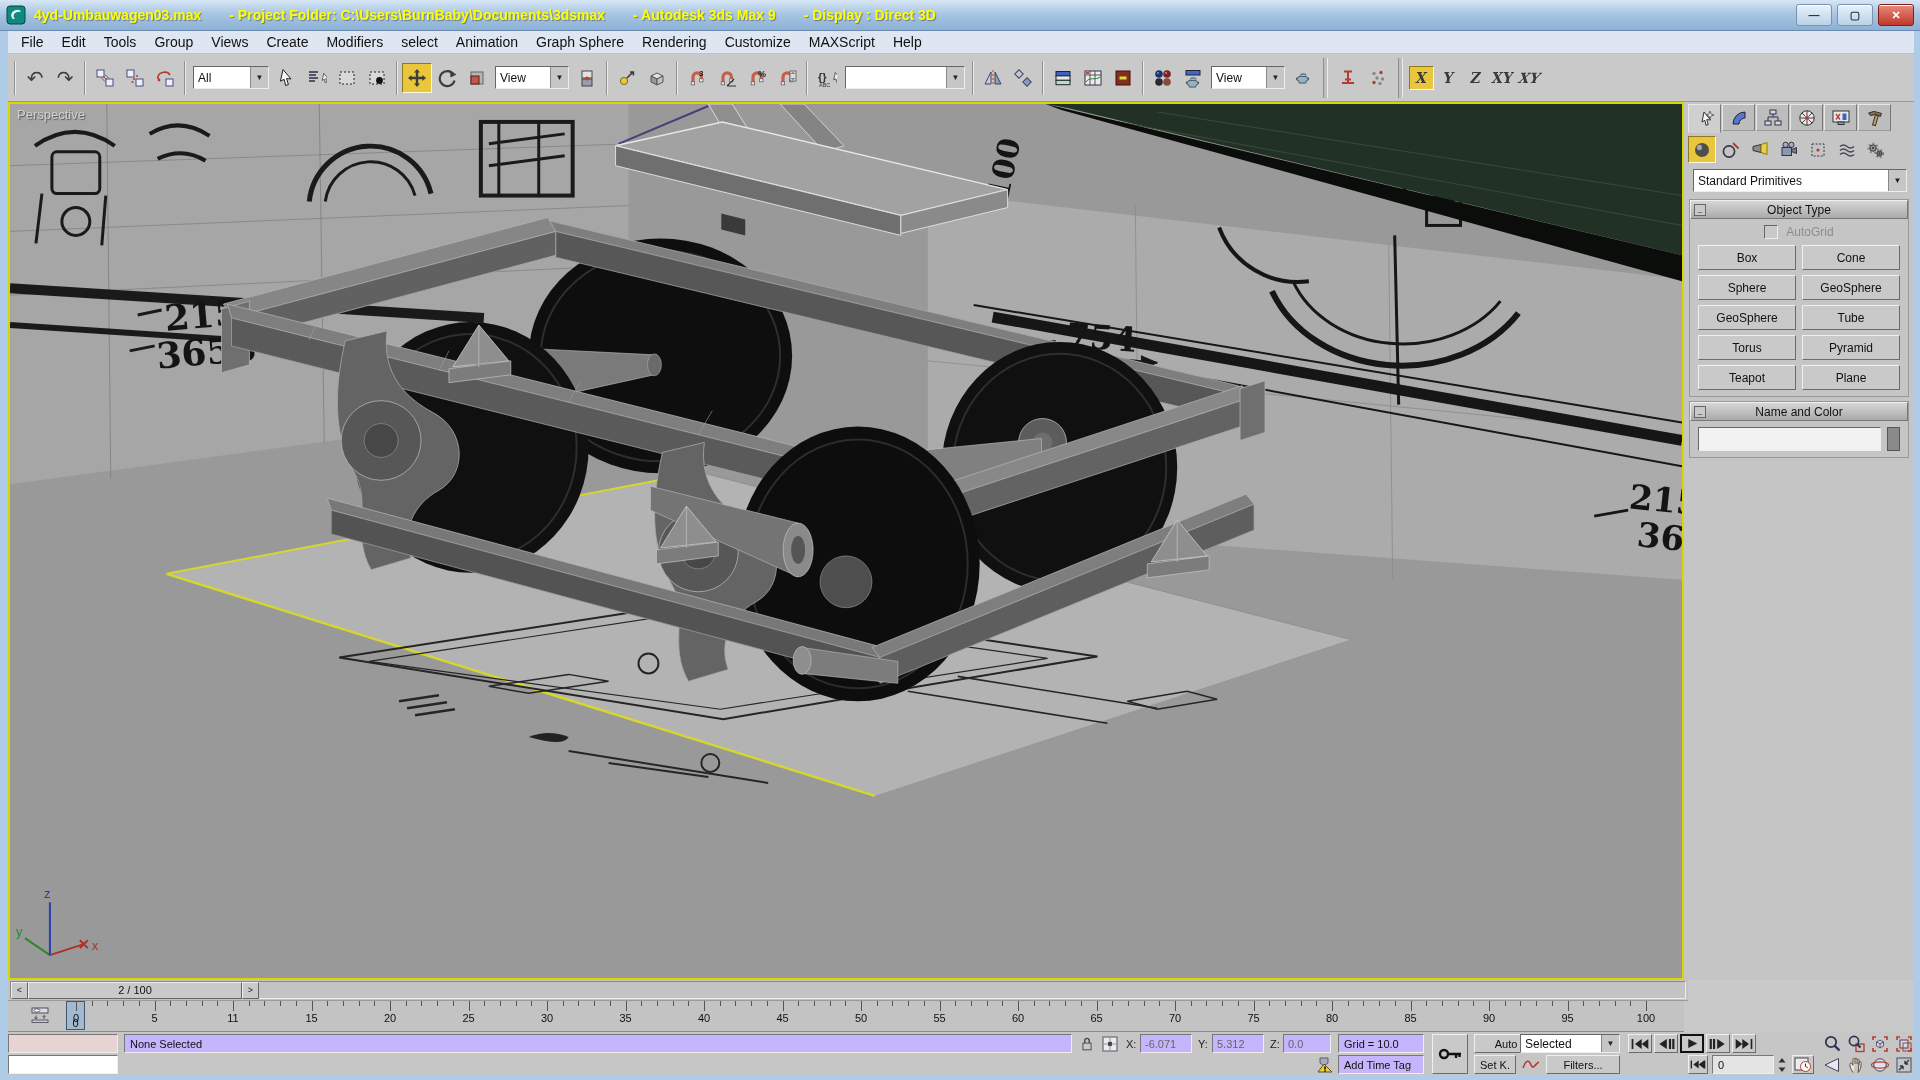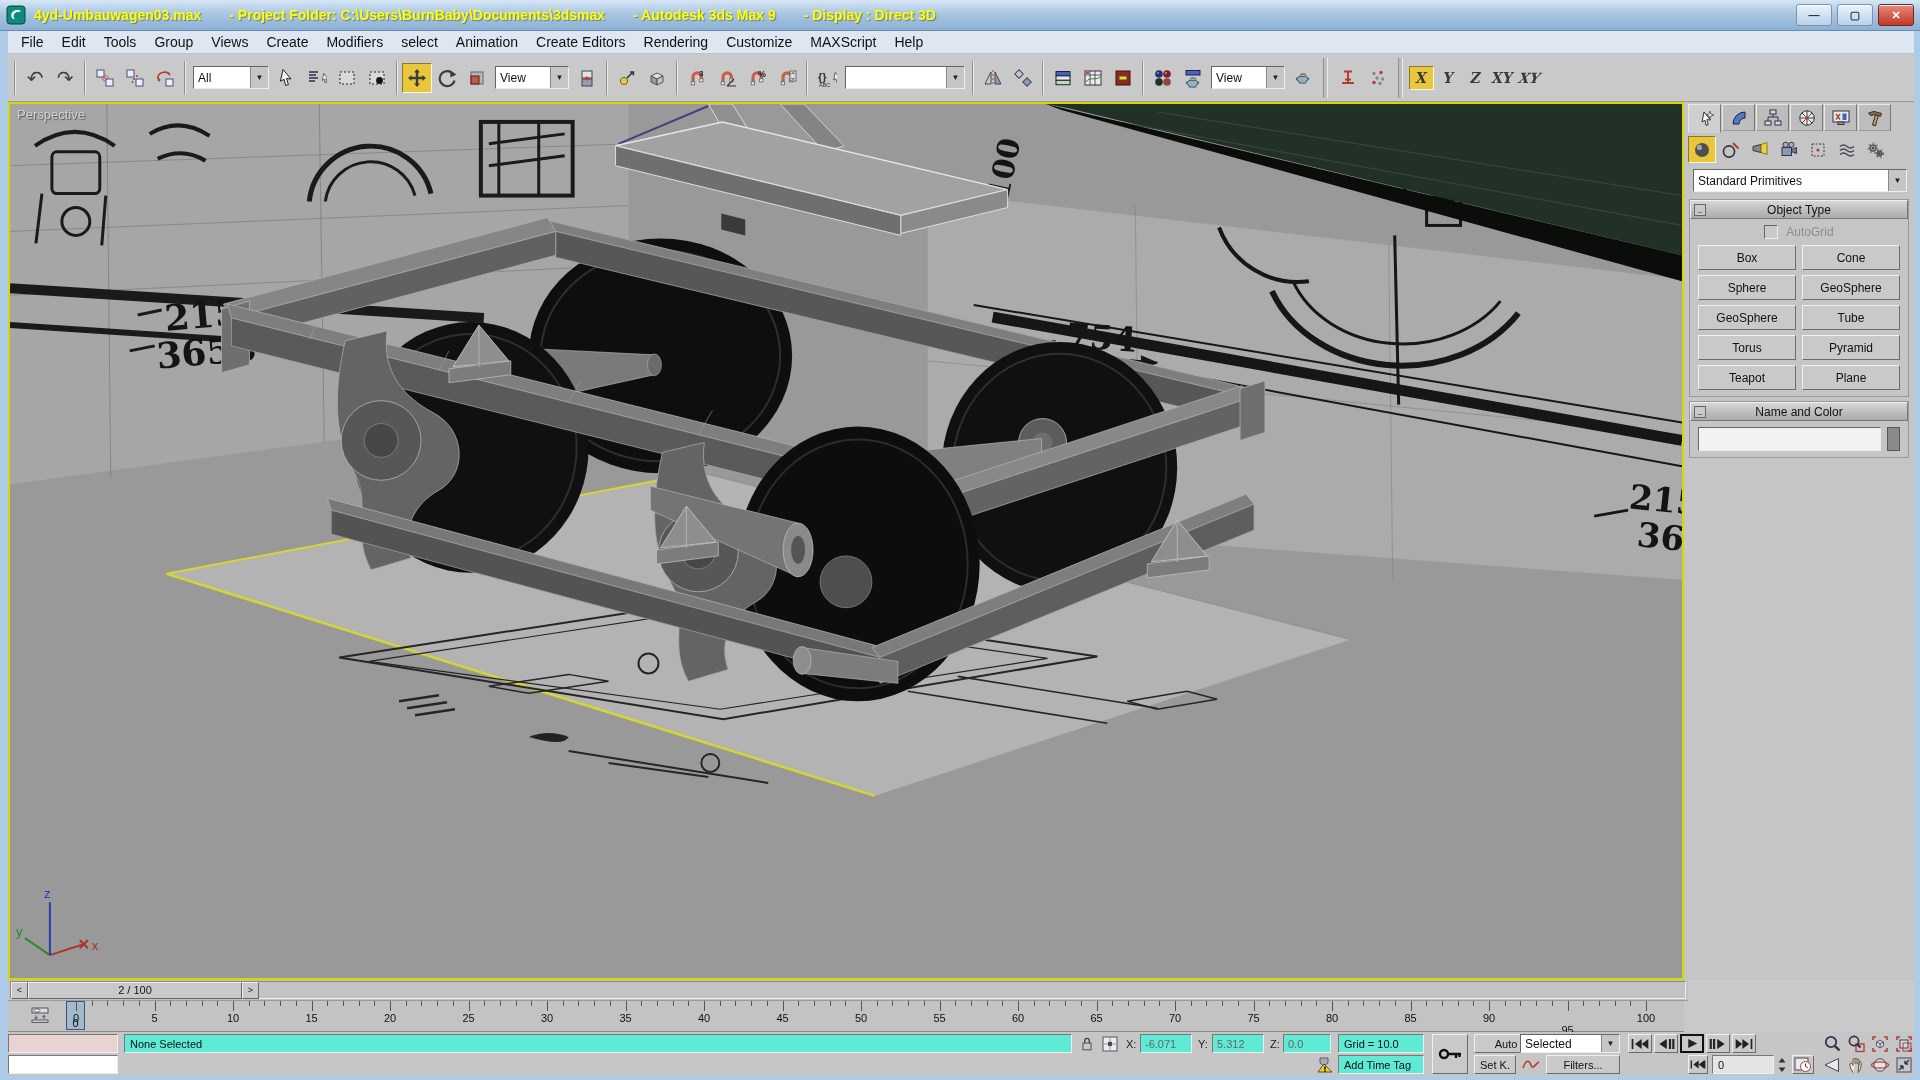--- a/index.html
+++ b/index.html
@@ -62,21 +62,21 @@
   .ts-slider{width:212px;height:15px;background:#c9c9c9;border:1px solid;border-color:#eee #666 #666 #eee;display:flex;align-items:center;justify-content:center;font-size:11px;color:#111;flex:none;}
   
   .rulerrow{position:relative;height:30px;background:#c3c3c3;border-bottom:1px solid #8a8a8a;width:1676px;}
   .mini-track{position:absolute;left:22px;top:4px;}
   .tick{position:absolute;top:0;width:1px;background:#555;}
   .tick-label{position:absolute;top:11px;width:30px;margin-left:-15px;text-align:center;font-size:11px;color:#111;}
   .frame-marker{position:absolute;left:58px;top:0;width:17px;height:27px;background:#a3b9cf;border:1px solid #41556b;display:flex;align-items:flex-end;justify-content:center;font-size:11px;color:#061018;}
   
   .statusbar{position:relative;height:44px;background:#c6c6c6;width:1906px;}
   .sb{position:absolute;box-sizing:border-box;}
-  .sunk{border:1px solid;border-color:#777 #efefef #efefef #777;background:#5eead4;}
+  .sunk{border:1px solid;border-color:#777 #efefef #efefef #777;background:#c4b5fd;}
   .raise{border:1px solid;border-color:#efefef #6b6b6b #6b6b6b #efefef;background:#c9c9c9;}
   .sb-text{font-size:11px;color:#111;display:flex;align-items:center;padding-left:5px;}
   .sb-center{justify-content:center;padding-left:0;}
   .coord-label{font-size:11px;color:#222;display:flex;align-items:center;}
   .coord-field{font-size:11px;color:#666;display:flex;align-items:center;padding-left:4px;}
   .flaticon{display:flex;align-items:center;justify-content:center;}
   .pb-btn{display:flex;align-items:center;justify-content:center;background:#c9c9c9;border:1px solid;border-color:#efefef #6b6b6b #6b6b6b #efefef;}
   .pb-btn.boxed{border:2px solid #111;}
   .nav-btn{display:flex;align-items:center;justify-content:center;background:transparent;border:1px solid transparent;}
 </style>
@@ -107,21 +107,21 @@
     <div class="menubar" id="menubar">
         <span class="menu-item">File</span>
         <span class="menu-item">Edit</span>
         <span class="menu-item">Tools</span>
         <span class="menu-item">Group</span>
         <span class="menu-item">Views</span>
         <span class="menu-item">Create</span>
         <span class="menu-item">Modifiers</span>
         <span class="menu-item">select</span>
         <span class="menu-item">Animation</span>
-        <span class="menu-item">Create Editors</span>
+        <span class="menu-item">Graph Sphere</span>
         <span class="menu-item">Rendering</span>
         <span class="menu-item">Customize</span>
         <span class="menu-item">MAXScript</span>
         <span class="menu-item">Help</span>
       </div>
 
     <div class="toolbar" id="toolbar">
         <div class="tb-sep"></div>
         <button class="tb-btn">
           <span class="flaticon">
@@ -872,38 +872,38 @@
         <div class="tick" style="left: 1528.1px; height: 5px;"></div>
         <div class="tick" style="left: 1543.8px; height: 5px;"></div>
         <div class="tick" style="left: 1559.5px; height: 10px;"></div>
         <div class="tick" style="left: 1575.2px; height: 5px;"></div>
         <div class="tick" style="left: 1590.9px; height: 5px;"></div>
         <div class="tick" style="left: 1606.6px; height: 5px;"></div>
         <div class="tick" style="left: 1622.3px; height: 5px;"></div>
         <div class="tick" style="left: 1638px; height: 10px;"></div>
         <div class="tick-label" style="left: 68px;">0</div>
         <div class="tick-label" style="left: 146.5px;">5</div>
-        <div class="tick-label" style="left: 225px;">10</div>
+        <div class="tick-label" style="left: 225px;">11</div>
         <div class="tick-label" style="left: 303.5px;">15</div>
         <div class="tick-label" style="left: 382px;">20</div>
         <div class="tick-label" style="left: 460.5px;">25</div>
         <div class="tick-label" style="left: 539px;">30</div>
         <div class="tick-label" style="left: 617.5px;">35</div>
         <div class="tick-label" style="left: 696px;">40</div>
         <div class="tick-label" style="left: 774.5px;">45</div>
         <div class="tick-label" style="left: 853px;">50</div>
         <div class="tick-label" style="left: 931.5px;">55</div>
         <div class="tick-label" style="left: 1010px;">60</div>
         <div class="tick-label" style="left: 1088.5px;">65</div>
         <div class="tick-label" style="left: 1167px;">70</div>
         <div class="tick-label" style="left: 1245.5px;">75</div>
         <div class="tick-label" style="left: 1324px;">80</div>
         <div class="tick-label" style="left: 1402.5px;">85</div>
         <div class="tick-label" style="left: 1481px;">90</div>
-        <div class="tick-label" style="left: 1559.5px; margin-top: 12px;">95</div>
+        <div class="tick-label" style="left: 1559.5px;">95</div>
         <div class="tick-label" style="left: 1638px;">100</div>
       </div>
 
     <div class="statusbar">
       <div class="sb sunk" style="left:0;top:2px;width:110px;height:19px;background:#e8d3d3"></div>
       <div class="sb sunk" style="left:0;top:23px;width:110px;height:19px;background:#ffffff"></div>
 
       <div class="sb sunk sb-text" style="left:116px;top:2px;width:948px;height:19px">None Selected</div>
 
       <span class="sb flaticon" style="left:1070px;top:2px;width:18px;height:19px">

